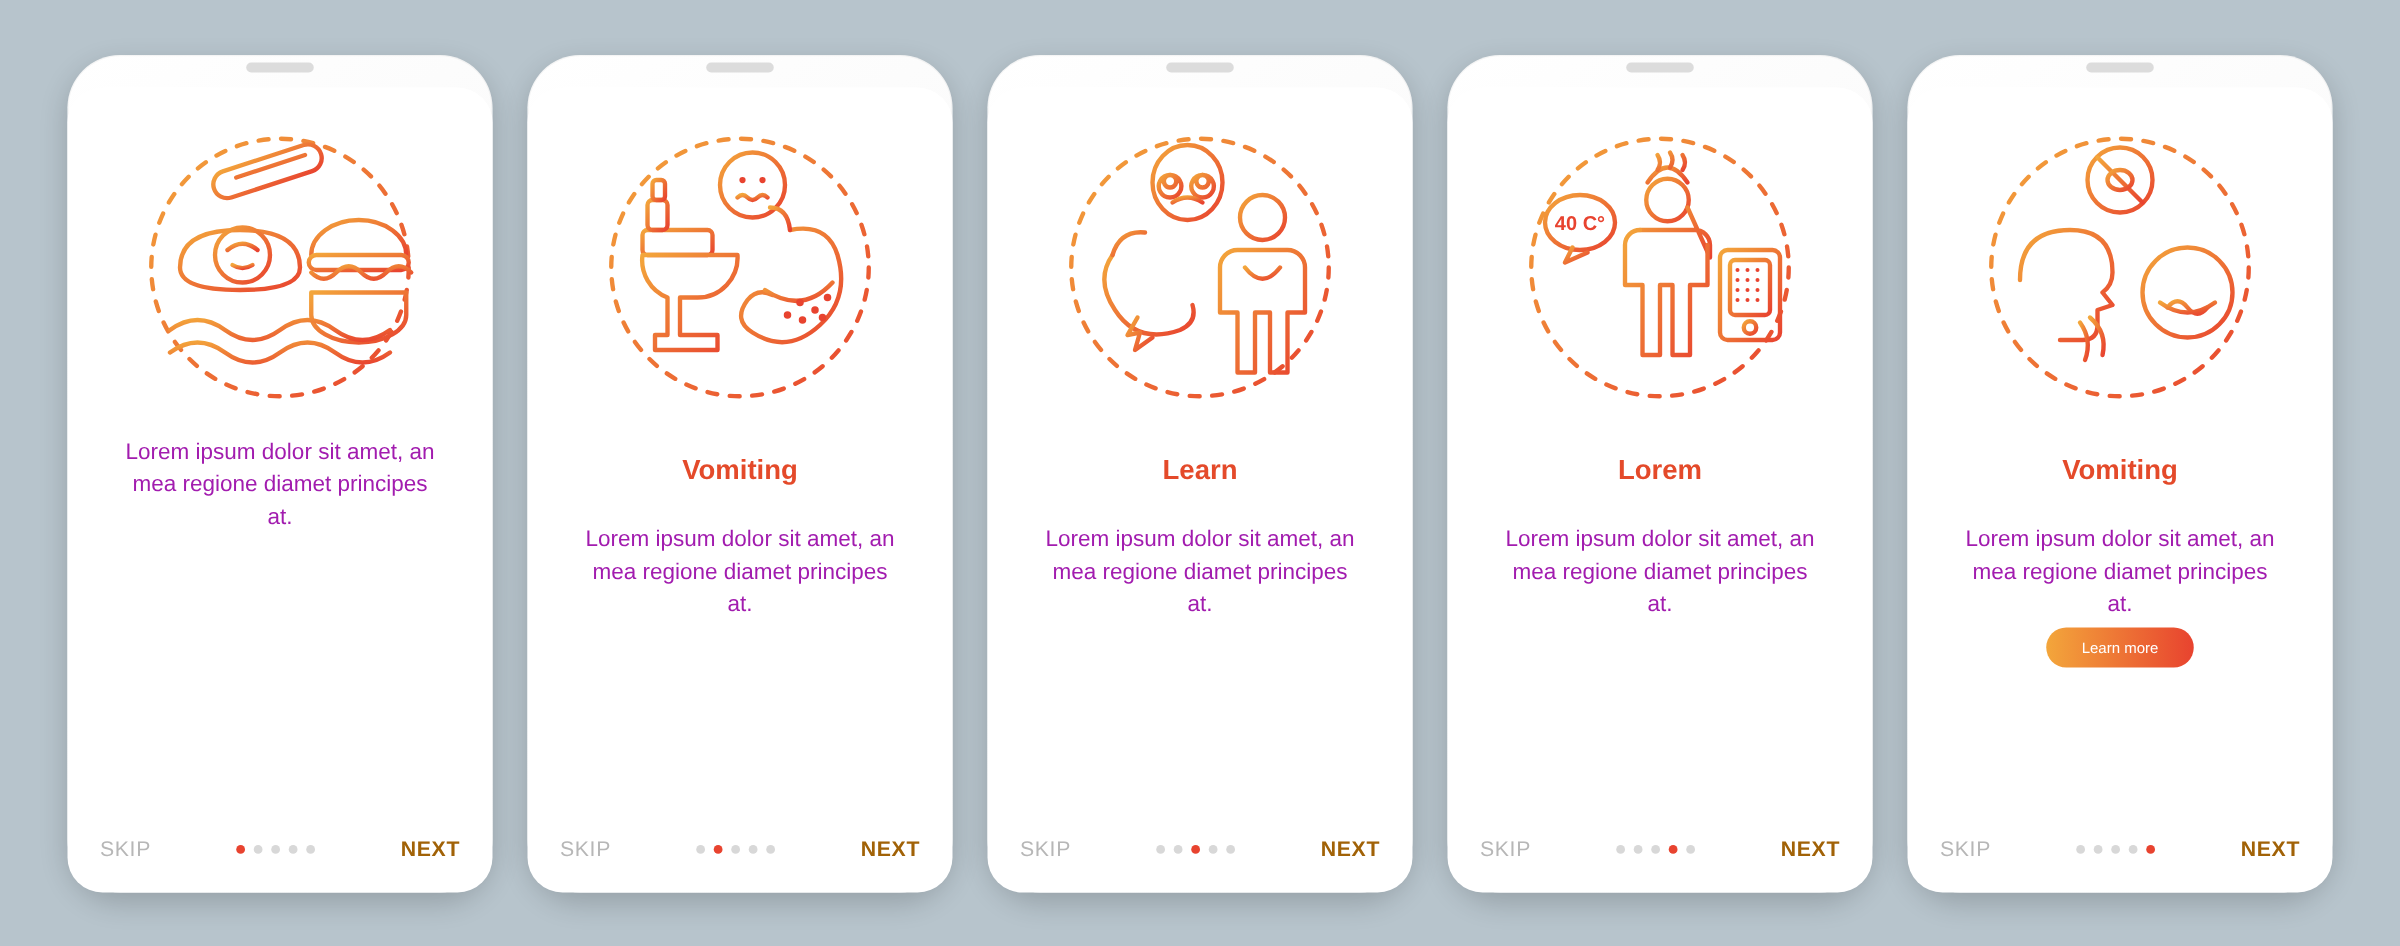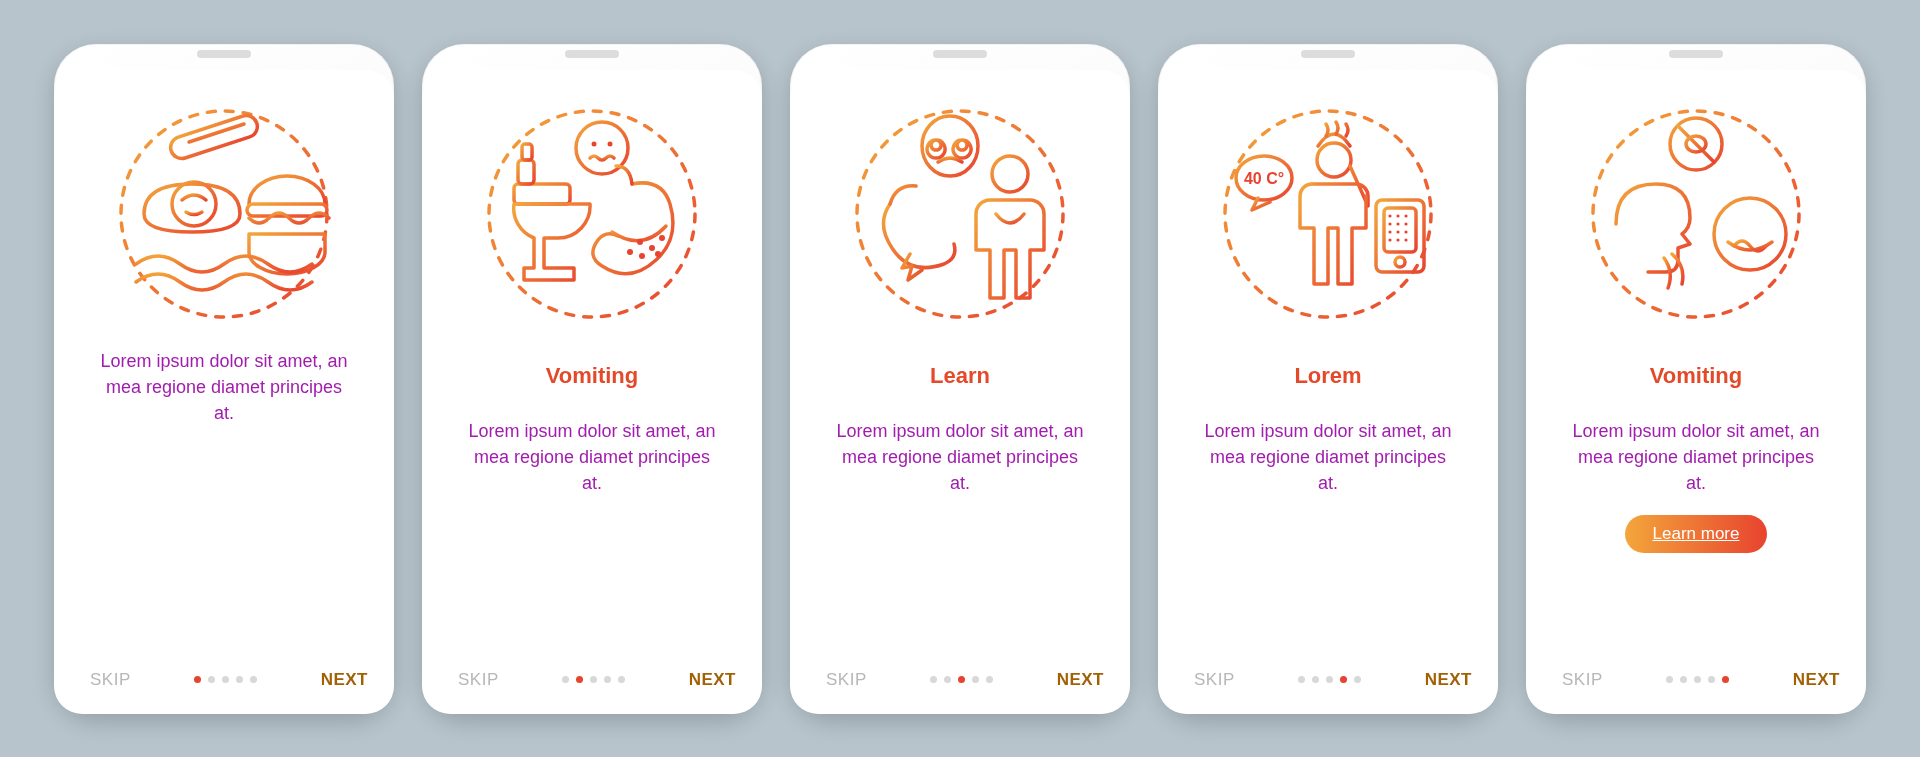--- a/index.html
+++ b/index.html
@@ -62,34 +62,33 @@
     margin-bottom: 14px;
   }
   .body {
     font-size: 18px;
     color: #a21caf;
     text-align: center;
     line-height: 1.45;
     max-width: 260px;
   }
   .cta {
-    margin-top: 19px;
+    margin-top: 6px;
     padding: 9px 28px;
     border-radius: 22px;
     border: none;
     background: linear-gradient(90deg,#f3a63b,#e8432f);
     color: #fff;
-    font-size: 17px;
+    font-size: 12px;
     font-weight: 500;
     cursor: pointer;
-    text-decoration: underline;
   }
   .nav {
     position: absolute;
-    left: 10px; right: 0; bottom: 24px;
+    left: 0; right: 0; bottom: 24px;
     display:flex; align-items:center; justify-content:space-between;
     padding: 0 26px;
   }
   .skip, .next {
     font-size: 17px;
     letter-spacing: .5px;
     cursor: pointer;
   }
   .skip { color: #b7b7b7; }
   .next { color: #a16207; font-weight: 700; }

